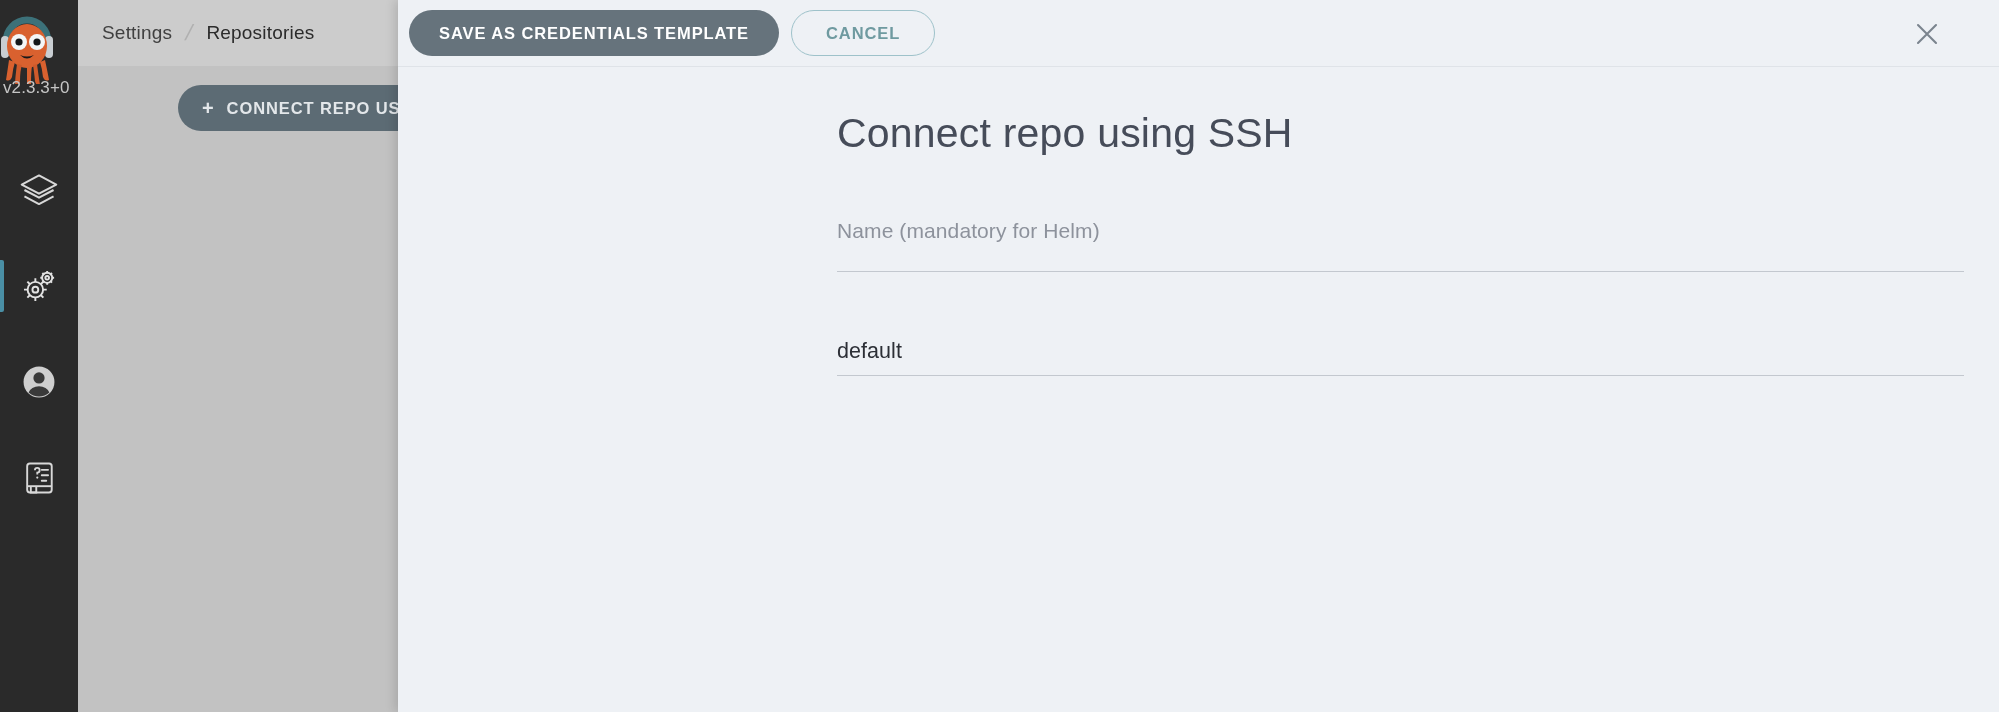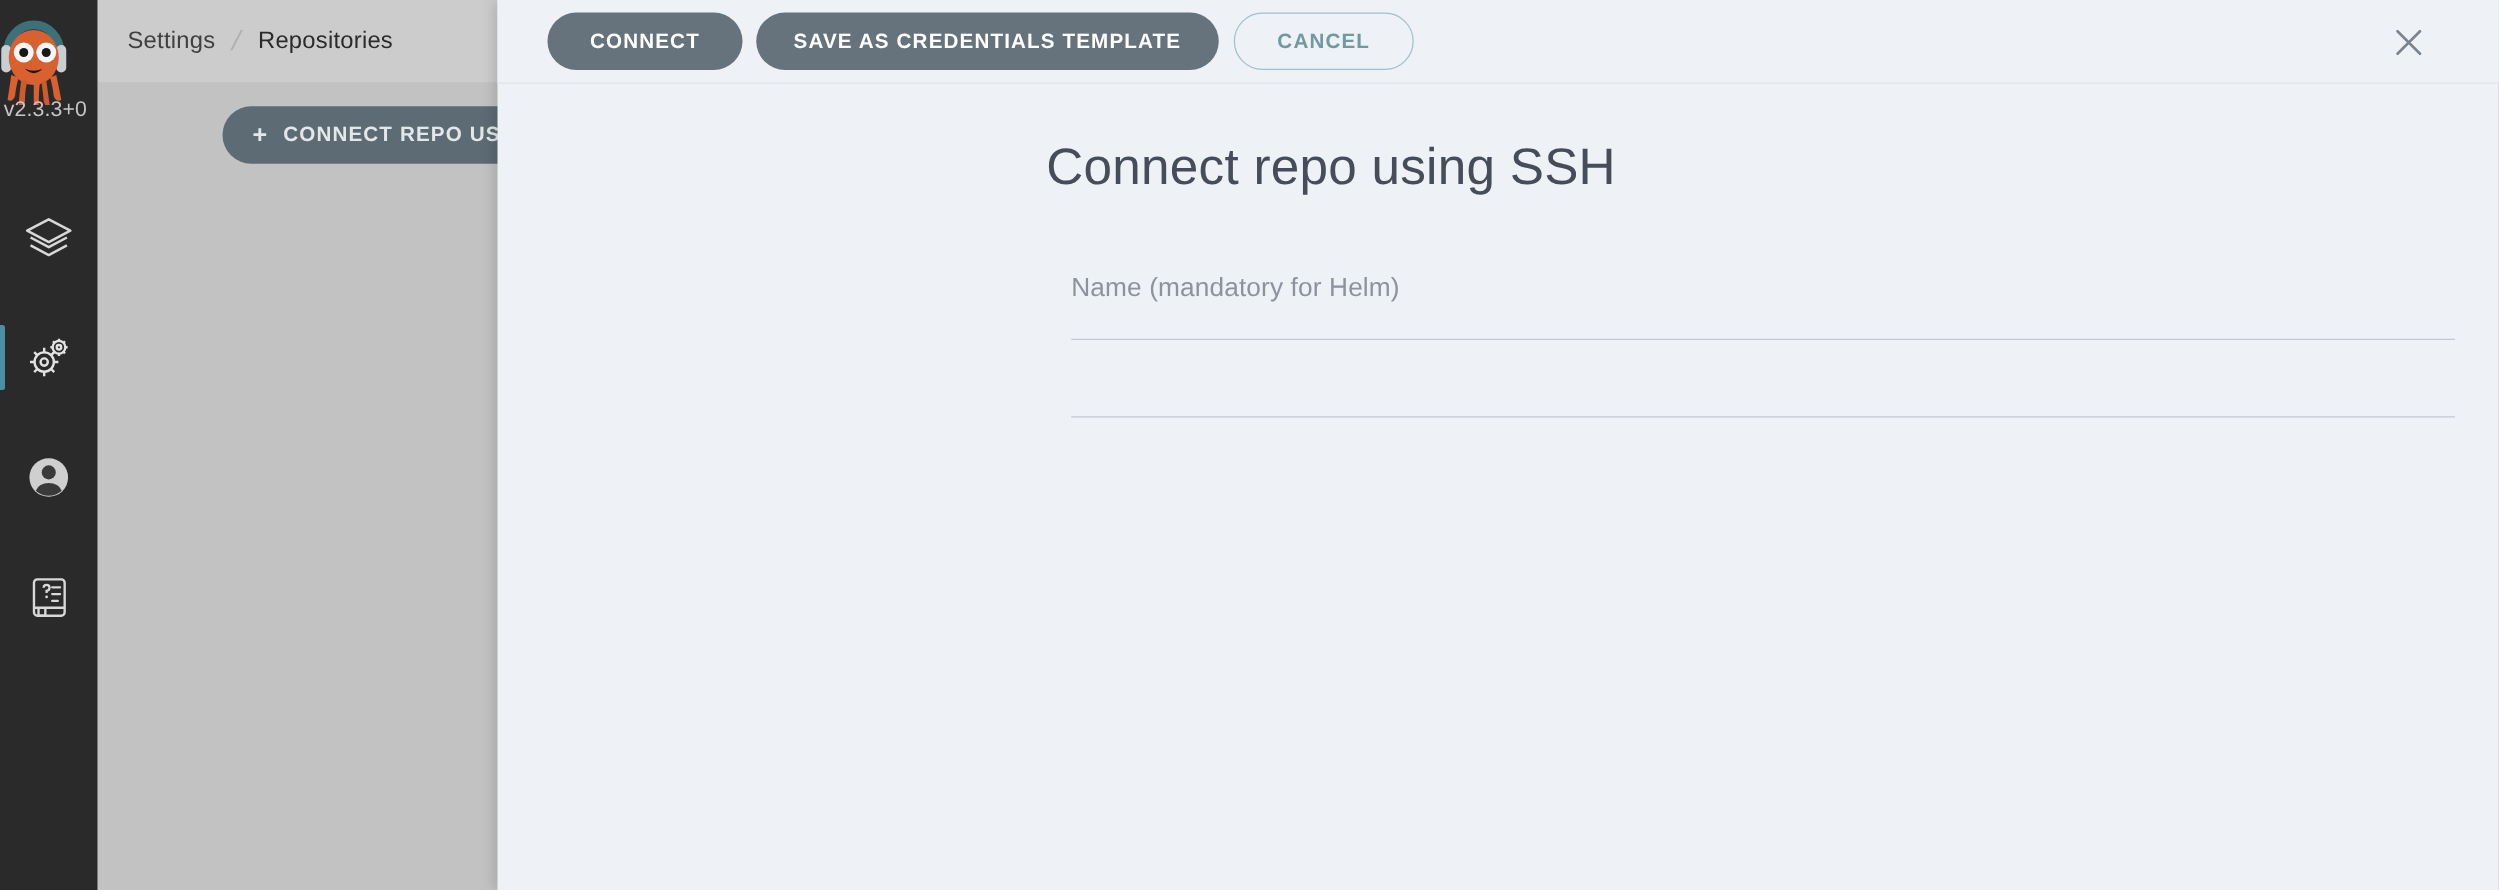--- a/index.html
+++ b/index.html
@@ -220,21 +220,20 @@
     color: #464c59;
     letter-spacing: .2px;
     margin: 0 0 0 439px;
     line-height: 1.1;
   }
 
   .form {
     margin-top: 60px;
     padding-left: 439px;
     padding-right: 35px;
-    margin-left: 20px;
   }
   .field { margin-bottom: 22px; }
   .field-label {
     font-size: 17px;
     color: #8a8f99;
     letter-spacing: .1px;
     display: block;
     line-height: 1.4;
   }
   .field-label.placeholder-style {
@@ -382,21 +381,20 @@
             <path d="M22 22 q7 0 7 4" stroke="#e9edf1" stroke-width="2.6" fill="none"></path>
           </svg>
         </div>
       </div>
     </div>
   </div>
 
   <div class="panel">
 
     <div class="panel-toolbar">
-      <button class="tb-btn primary connect">CONNECT</button>
       <button class="tb-btn primary savetpl">SAVE AS CREDENTIALS TEMPLATE</button>
       <button class="tb-btn ghost">CANCEL</button>
 
       <div class="close-x">
         <svg viewBox="0 0 26 26">
           <path d="M4 4 L22 22 M22 4 L4 22" stroke="#7b848e" stroke-width="2.1" stroke-linecap="round" fill="none"></path>
         </svg>
       </div>
     </div>
 
@@ -406,20 +404,21 @@
       <div class="form">
 
         <div class="field">
           <span class="field-label placeholder-style">Name (mandatory for Helm)</span>
           <div class="field-underline"></div>
         </div>
 
         <div class="field-spacer"></div>
 
         <div class="field">
+          <div class="field-value">default</div>
           <div class="field-underline"></div>
         </div>
 
         <div class="field-spacer"></div>
 
 
       </div>
     </div>
 
   </div>

